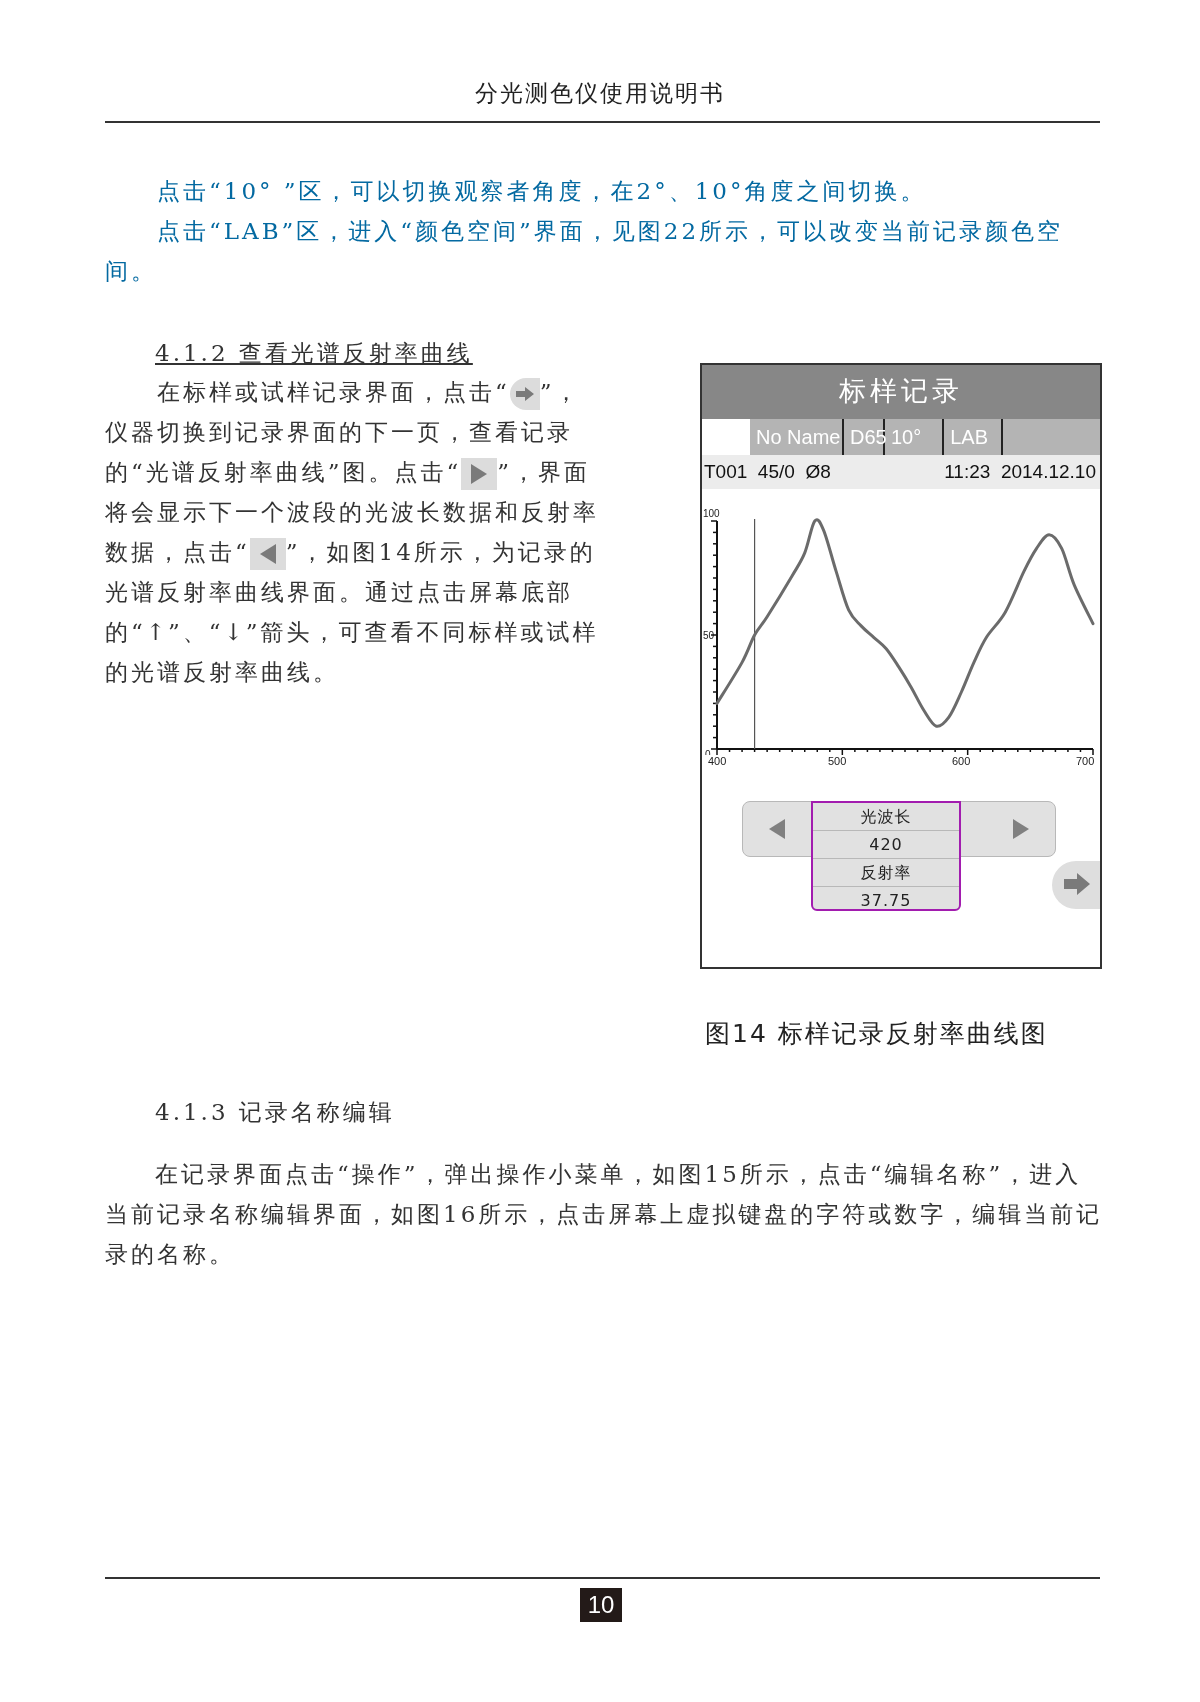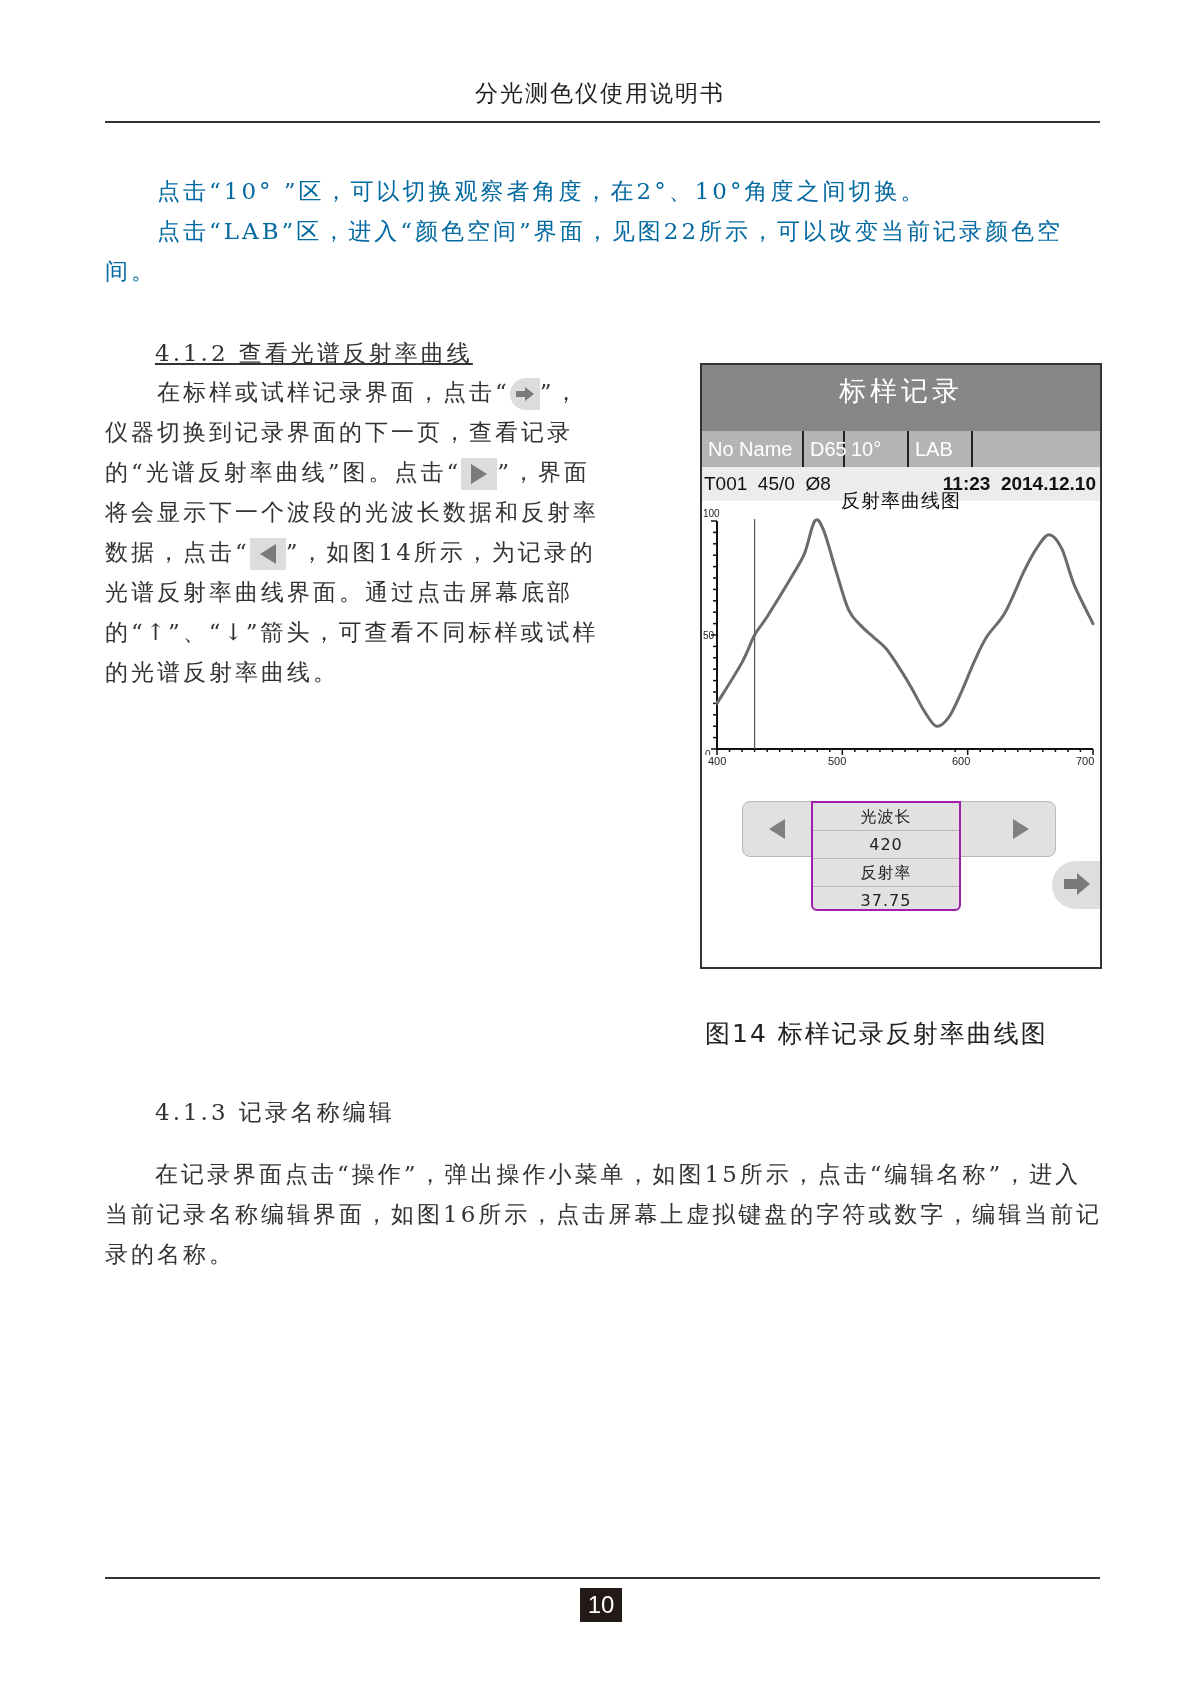--- a/index.html
+++ b/index.html
@@ -17,26 +17,26 @@
   .p2 { left: 105px; top: 211px; width: 1000px; }
   .sec-title { position: absolute; font-size: 23px; letter-spacing: 3px; color: #333; }
   .s412 { left: 155px; top: 338px; text-decoration: underline; }
   .left-col { position: absolute; left: 105px; top: 372px; width: 500px; font-size: 23px; line-height: 40px; letter-spacing: 3px; color: #333; }
   .inl-ico { display: inline-block; width: 36px; height: 32px; vertical-align: middle; background: #dcdcdc; position: relative; }
   .inl-ico.round { border-radius: 16px 0 0 16px; width: 30px; }
   .inl-ico svg { position: absolute; left: 50%; top: 50%; transform: translate(-50%,-50%); }
 
   
   .device { position: absolute; left: 700px; top: 363px; width: 398px; height: 602px; border: 2px solid #333; background: #fff; overflow: hidden; font-family: "Liberation Sans", sans-serif; }
-  .dev-title { height: 66px; background: #878787; color: #fff; text-align: center; font-size: 27px; line-height: 51px; letter-spacing: 4px; font-family: "DejaVu Sans", sans-serif; }
-  .dev-tabs { height: 36px; background: #b4b4b4; display: flex; }
+  .dev-title { height: 54px; background: #878787; color: #fff; text-align: center; font-size: 27px; line-height: 51px; letter-spacing: 4px; font-family: "DejaVu Sans", sans-serif; }
+  .dev-tabs { height: 36px; background: #b4b4b4; display: flex; margin-left: 48px; }
   .dev-tab { color: #fff; font-size: 20px; line-height: 36px; padding-left: 6px; border-right: 2px solid #222; box-sizing: border-box; }
   .dev-info { height: 34px; background: #ececec; position: relative; font-size: 19px; line-height: 34px; color: #111; }
   .dev-info .l { position: absolute; left: 2px; }
-  .dev-info .r { position: absolute; right: 4px; font-weight: bold; }
+  .dev-info .r { position: absolute; right: 4px; }
   .chart-title { position: absolute; left: 0; width: 398px; top: 123px; text-align: center; font-size: 19px; font-family: "DejaVu Sans", sans-serif; color: #111; letter-spacing: 1px; }
   .chart-svg { position: absolute; left: 0; top: 140px; }
   .ctrl-panel { position: absolute; left: 40px; top: 436px; width: 312px; height: 54px; background: #e1e1e1; border: 1px solid #b8b8b8; border-radius: 8px; }
   .ctrl-btn { position: absolute; top: 0; width: 68px; height: 54px; cursor: pointer; }
   .ctrl-btn svg { position: absolute; left: 50%; top: 50%; transform: translate(-50%,-50%); }
   .ctrl-prev { left: 0; }
   .ctrl-next { right: 0; }
   .readout { position: absolute; left: 109px; top: 436px; width: 150px; height: 110px; background: #e1e1e1; border: 2px solid #a21caf; border-radius: 0 0 6px 6px; box-sizing: border-box; }
   .readout div { height: 27px; line-height: 27px; text-align: center; border-bottom: 1px solid #b8b8b8; font-size: 16px; color: #222; font-family: "DejaVu Sans", sans-serif; letter-spacing: 1px; }
   .readout div:last-child { border-bottom: none; }
@@ -79,21 +79,20 @@
     <div class="dev-tab" style="width:102px">No Name</div>
     <div class="dev-tab" style="width:41px">D65</div>
     <div class="dev-tab" style="width:64px">10°</div>
     <div class="dev-tab" style="width:64px">LAB</div>
     <div class="dev-tab" style="width:105px;border-right:none"></div>
   </div>
   <div class="dev-info">
     <span class="l" style="white-space:pre">T001  45/0  Ø8</span>
     <span class="r" style="white-space:pre">11:23  2014.12.10</span>
   </div>
-  <div class="chart-title">反射率曲线图</div>
 
   <svg class="chart-svg" width="398" height="250" viewBox="0 0 398 250">
     <g font-family="Liberation Sans, sans-serif" font-size="10" fill="#222">
       <text x="1" y="12">100</text>
       <text x="1" y="134">50</text>
       <text x="3" y="253">0</text>
     </g>
     <line x1="15" y1="16" x2="15" y2="244" stroke="#111" stroke-width="2"></line>
     <line x1="15" y1="244" x2="391" y2="244" stroke="#111" stroke-width="2"></line>
     <g stroke="#111" stroke-width="1.5" id="yticks">

